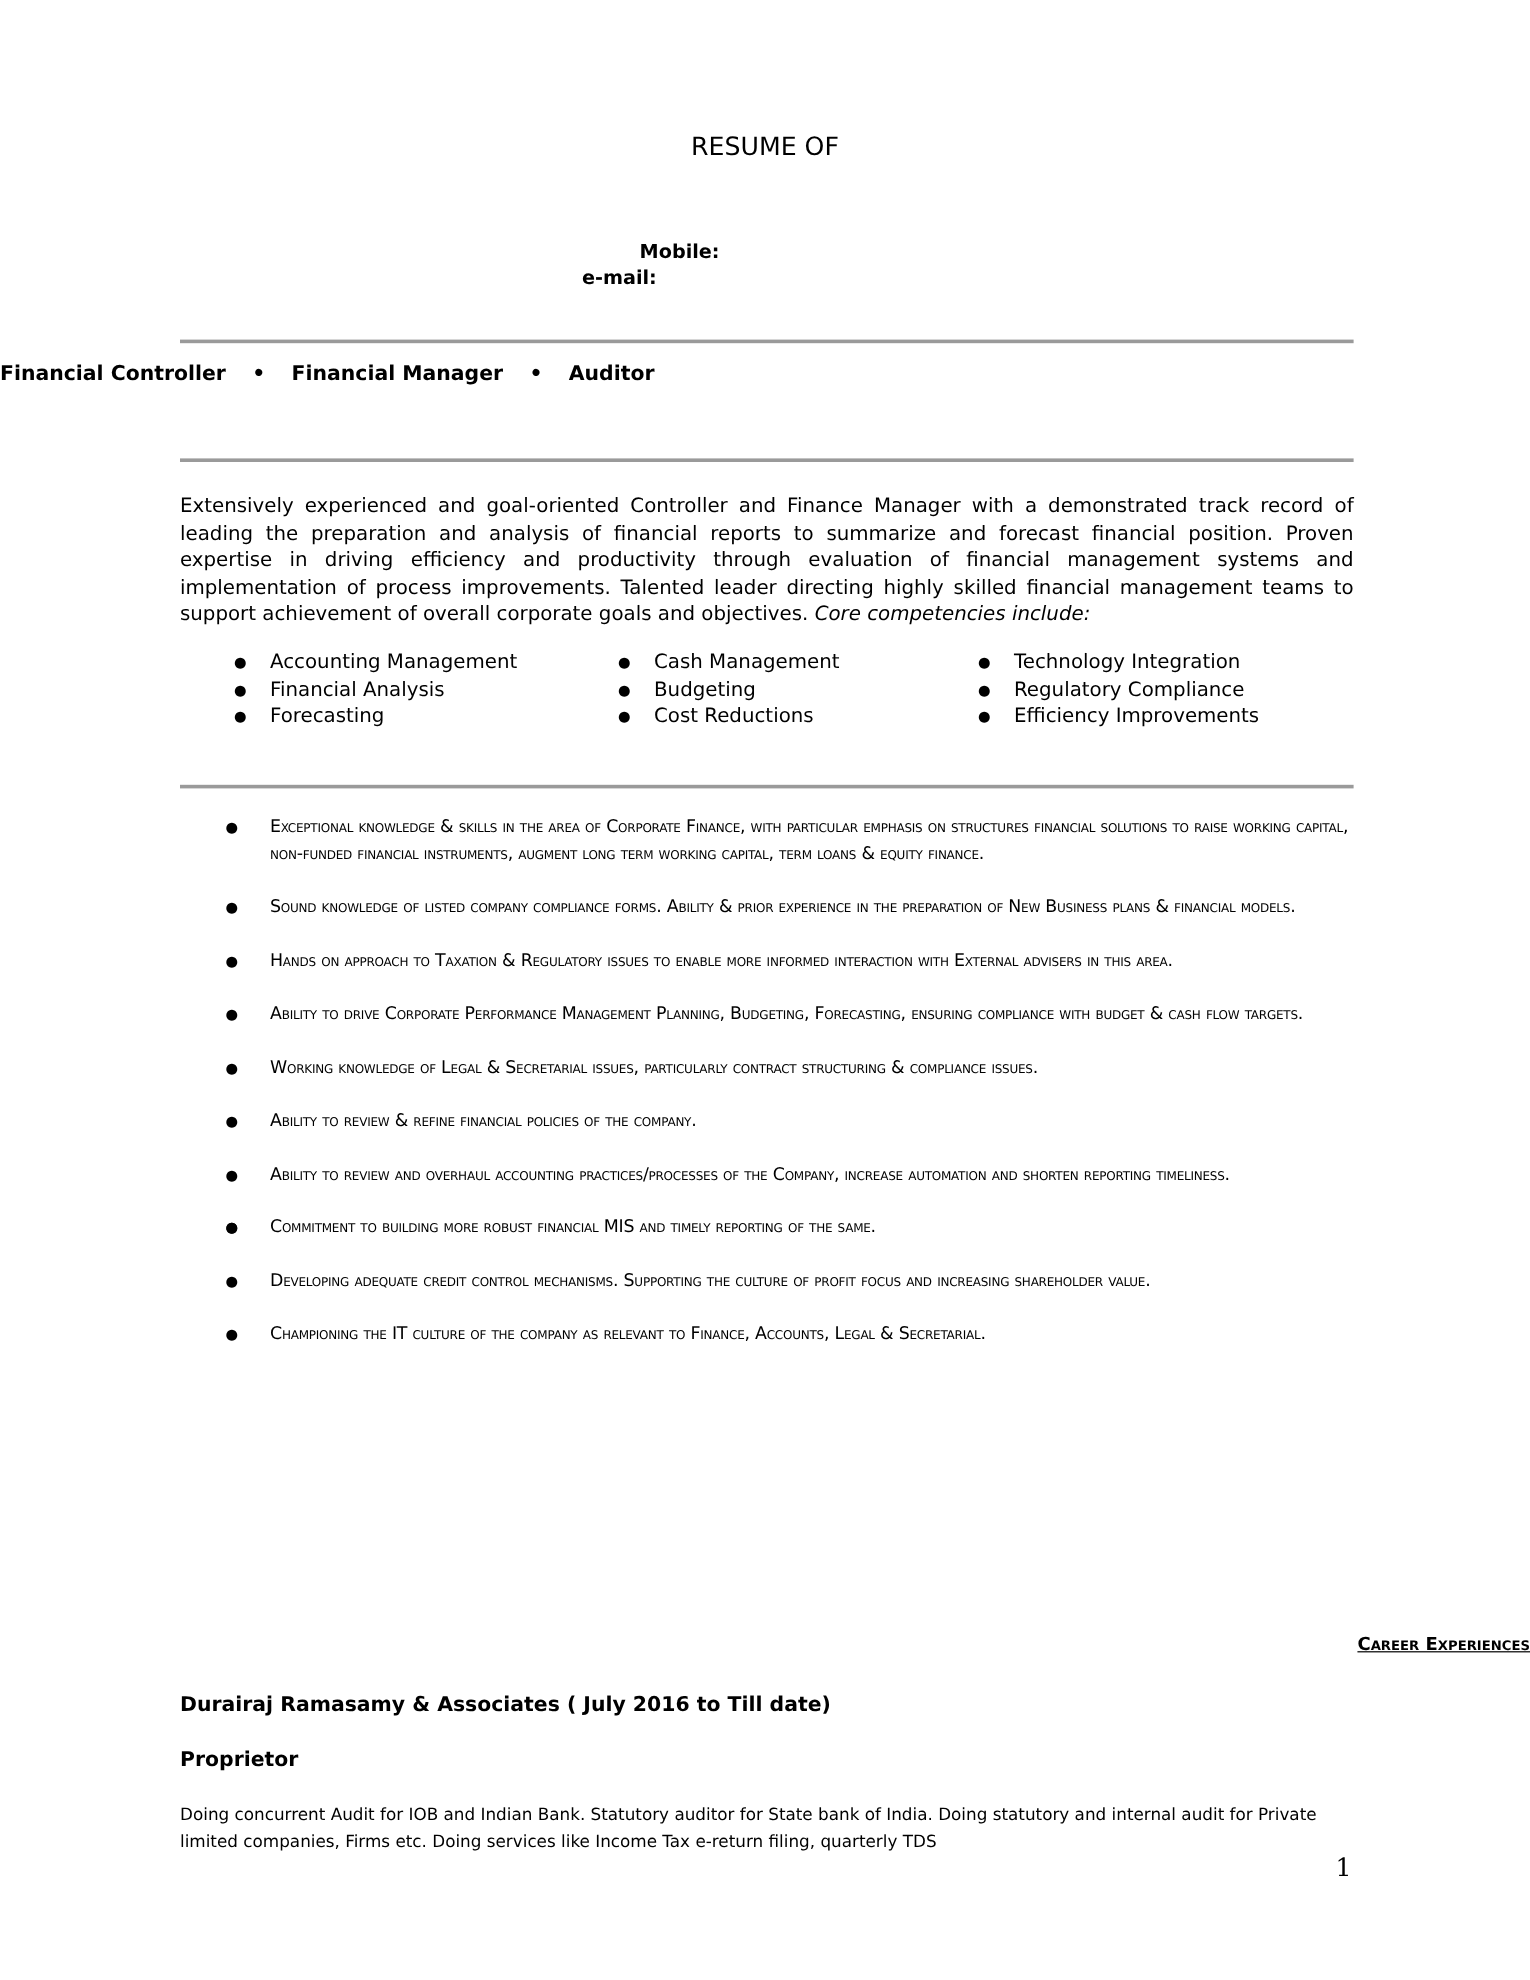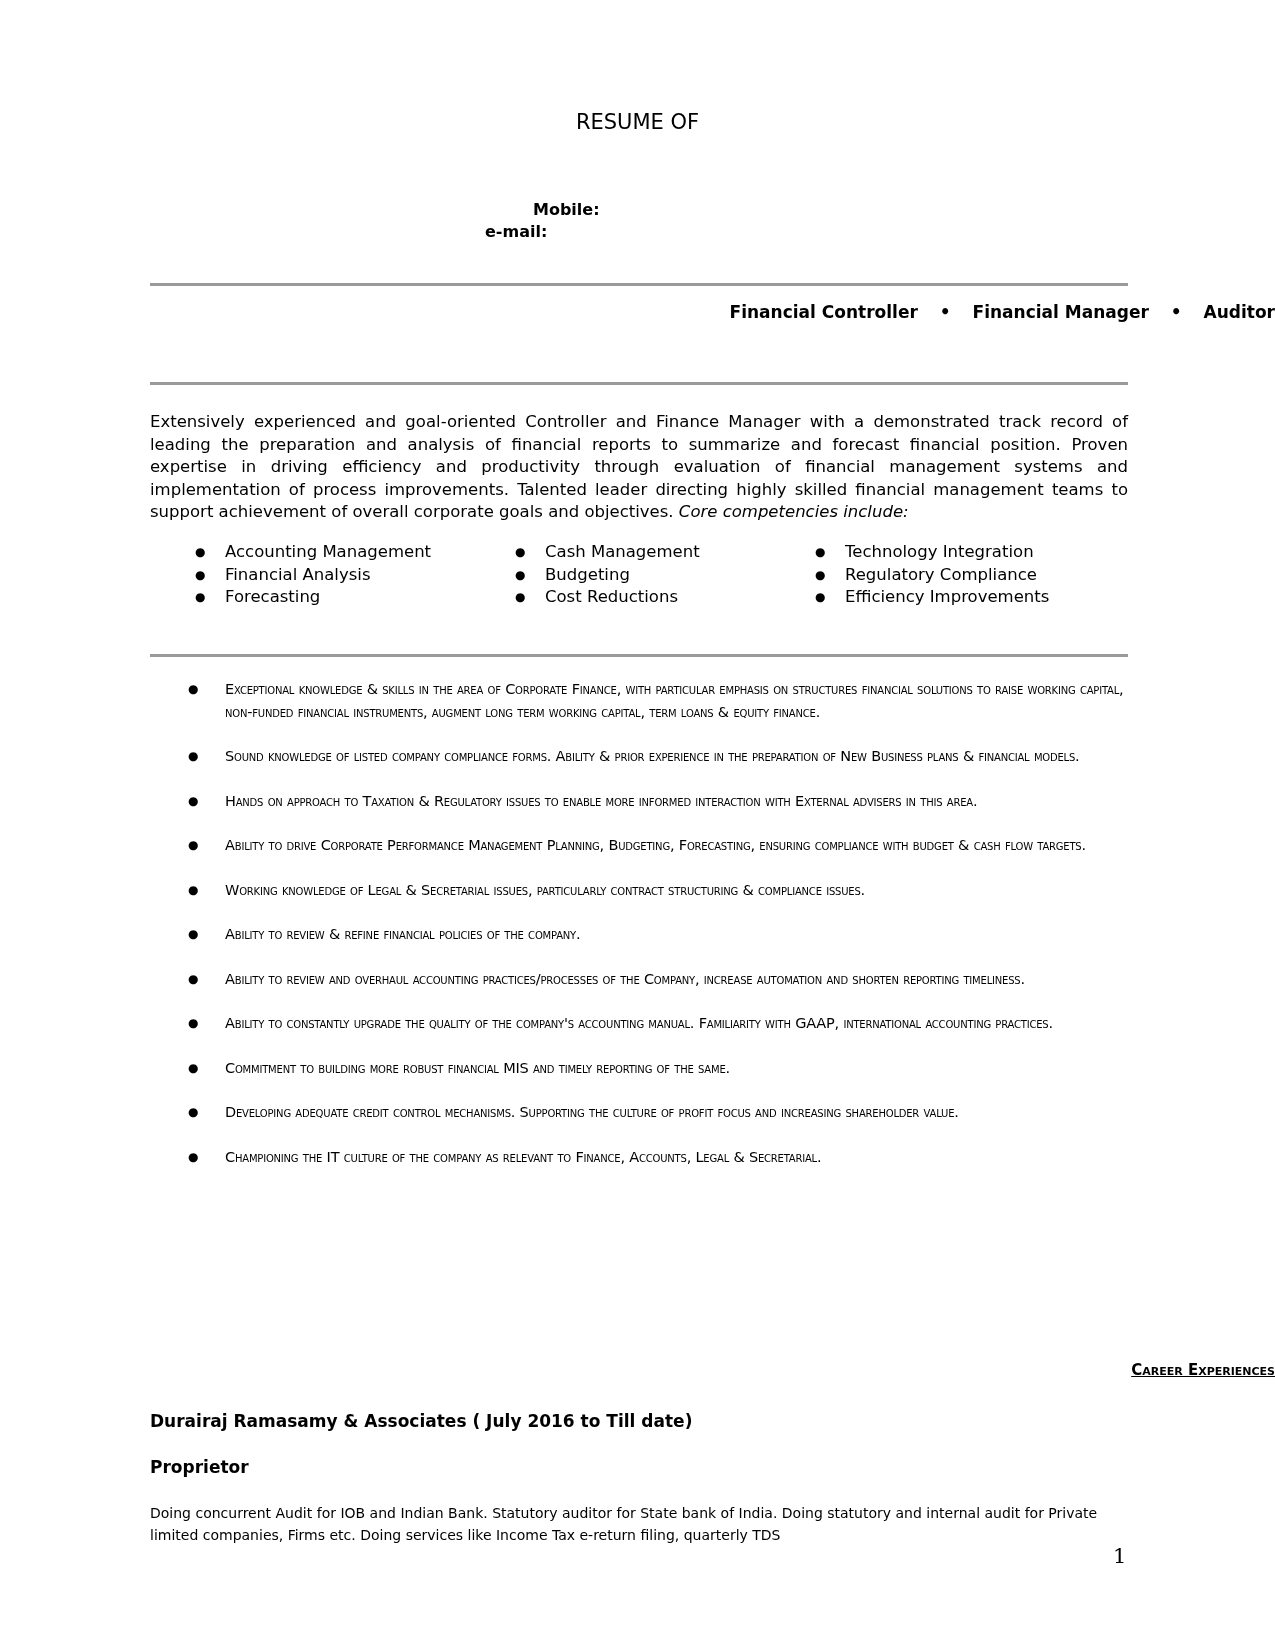--- a/index.html
+++ b/index.html
@@ -3,21 +3,21 @@
 <meta charset="utf-8">
 <style>
   html, body { margin: 0; padding: 0; background: #ffffff; }
   body { width: 1275px; height: 1650px; position: relative; overflow: hidden;
          font-family: "DejaVu Sans", sans-serif; color: #000; }
   .page { position: absolute; left: 0; top: 0; width: 1275px; height: 1650px; }
   .title { position: absolute; top: 110px; left: 0; width: 1275px; text-align: center;
            font-weight: normal; font-size: 21px; letter-spacing: 0px; }
   .contact { position: absolute; font-weight: bold; font-size: 16px; }
   .rule { position: absolute; left: 150px; width: 978px; height: 3px; background: #9a9a9a; }
-  .roles { position: absolute; top: 302px; left: 0; width: 1275px; text-align: right;
+  .roles { position: absolute; top: 302px; left: 0; width: 1275px; text-align: left;
            font-weight: bold; font-size: 17px; }
   .roles .sep { margin: 0 16px; }
   .summary { position: absolute; top: 411px; left: 150px; width: 978px; font-size: 16.5px;
              line-height: 22.5px; text-align: justify; }
   .summary i { font-style: italic; }
   .comp-col { position: absolute; top: 541px; font-size: 16.5px; line-height: 22.5px; }
   .comp-item { position: relative; padding-left: 30px; white-space: nowrap; }
   .comp-item .dot { position: absolute; left: 0; top: 0; font-size: 12px; }
   .skills { position: absolute; top: 678px; left: 188px; width: 940px; }
   .skill { position: relative; padding-left: 37px; font-size: 14.5px; line-height: 22.5px;
@@ -77,21 +77,21 @@
   <div class="rule" style="top:654px;"></div>
 
   <div class="skills">
     <div class="skill"><span class="dot">●</span><span>Exceptional knowledge &amp; skills in the area of Corporate Finance, with particular emphasis on structures financial solutions to raise working capital, non-funded financial instruments, augment long term working capital, term loans &amp; equity finance.</span></div>
     <div class="skill"><span class="dot">●</span><span>Sound knowledge of listed company compliance forms. Ability &amp; prior experience in the preparation of New Business plans &amp; financial models.</span></div>
     <div class="skill"><span class="dot">●</span><span>Hands on approach to Taxation &amp; Regulatory issues to enable more informed interaction with External advisers in this area.</span></div>
     <div class="skill"><span class="dot">●</span><span>Ability to drive Corporate Performance Management Planning, Budgeting, Forecasting, ensuring compliance with budget &amp; cash flow targets.</span></div>
     <div class="skill"><span class="dot">●</span><span>Working knowledge of Legal &amp; Secretarial issues, particularly contract structuring &amp; compliance issues.</span></div>
     <div class="skill"><span class="dot">●</span><span>Ability to review &amp; refine financial policies of the company.</span></div>
     <div class="skill"><span class="dot">●</span><span>Ability to review and overhaul accounting practices/processes of the Company, increase automation and shorten reporting timeliness.</span></div>
-    <div class="skill"><span class="dot">●</span><span>Ability to constantly upgrade the quality of the company's accounting manual. Familiarity with GAAP, international accounting practices.</span></div>
+    <div class="skill"><span class="dot">●</span></div>
     <div class="skill"><span class="dot">●</span><span>Commitment to building more robust financial MIS and timely reporting of the same.</span></div>
     <div class="skill"><span class="dot">●</span><span>Developing adequate credit control mechanisms. Supporting the culture of profit focus and increasing shareholder value.</span></div>
     <div class="skill"><span class="dot">●</span><span>Championing the IT culture of the company as relevant to Finance, Accounts, Legal &amp; Secretarial.</span></div>
   </div>
 
   <div class="career-heading">Career Experiences</div>
   <div class="company">Durairaj Ramasamy &amp; Associates ( July 2016 to Till date)</div>
   <div class="position">Proprietor</div>
   <div class="desc">Doing concurrent Audit for IOB and Indian Bank. Statutory auditor for State bank of India.  Doing  statutory and internal audit for Private limited companies, Firms etc.  Doing services like Income Tax e-return filing, quarterly TDS</div>
 

